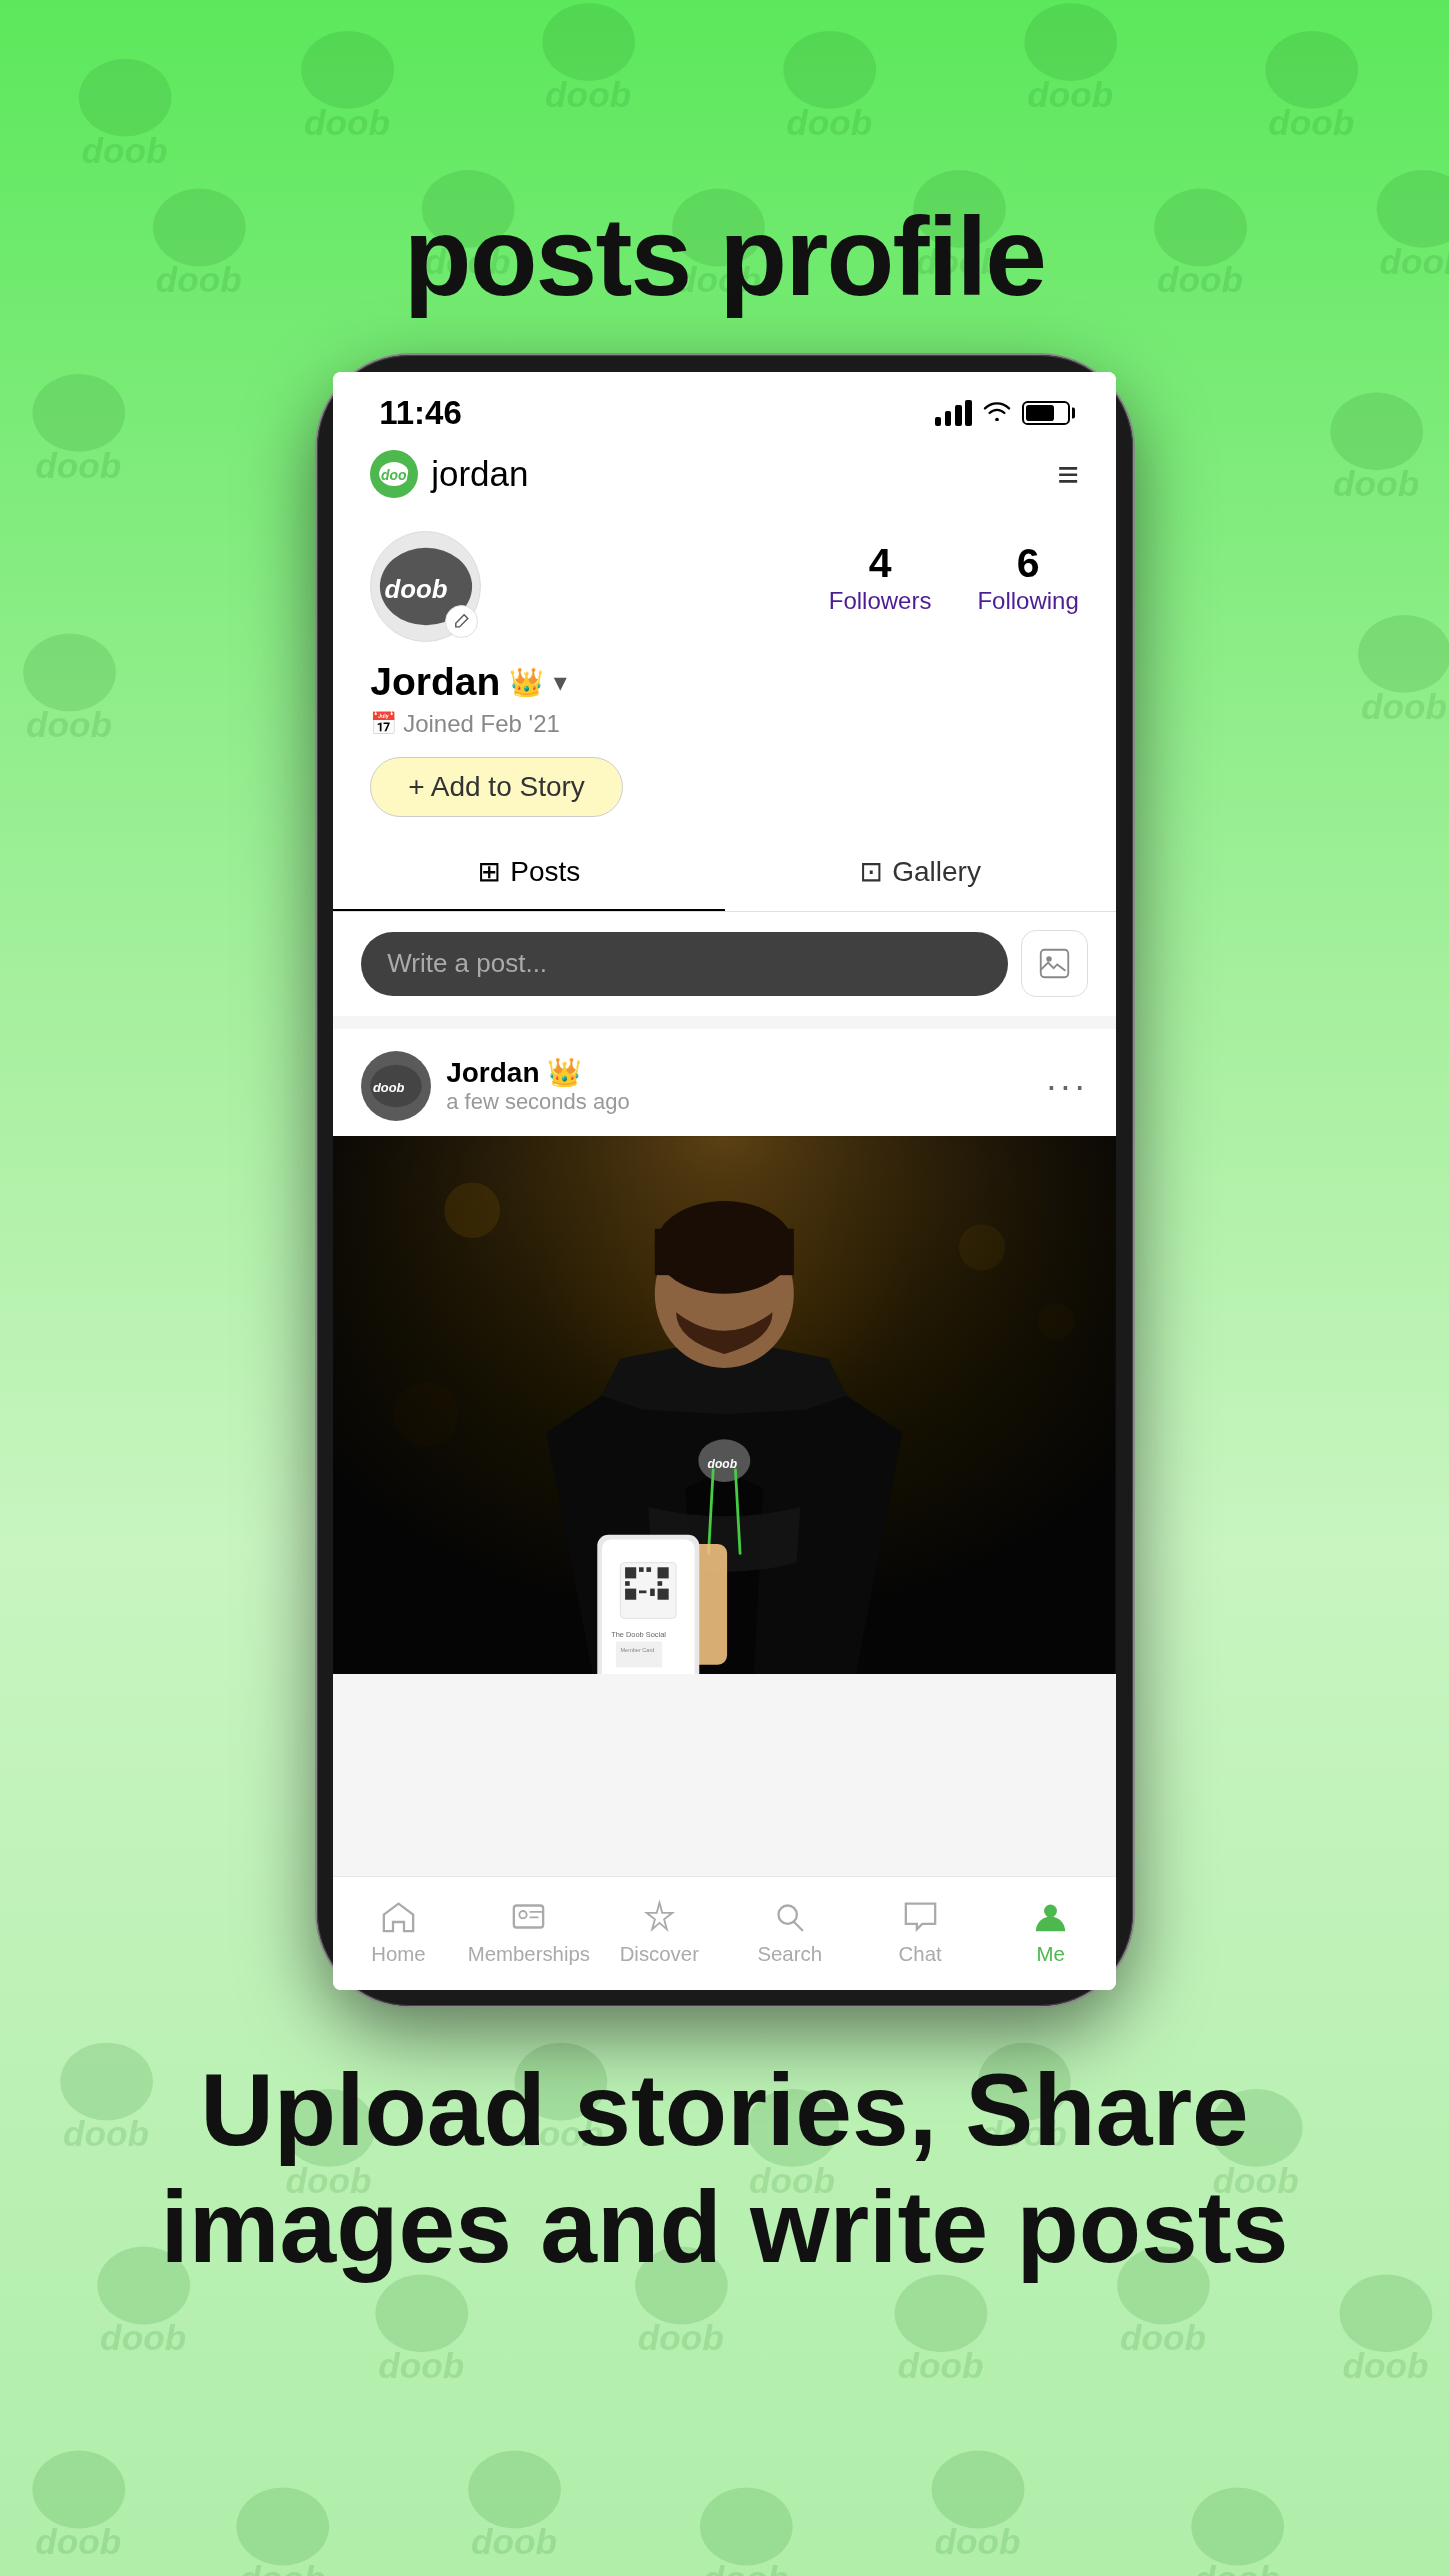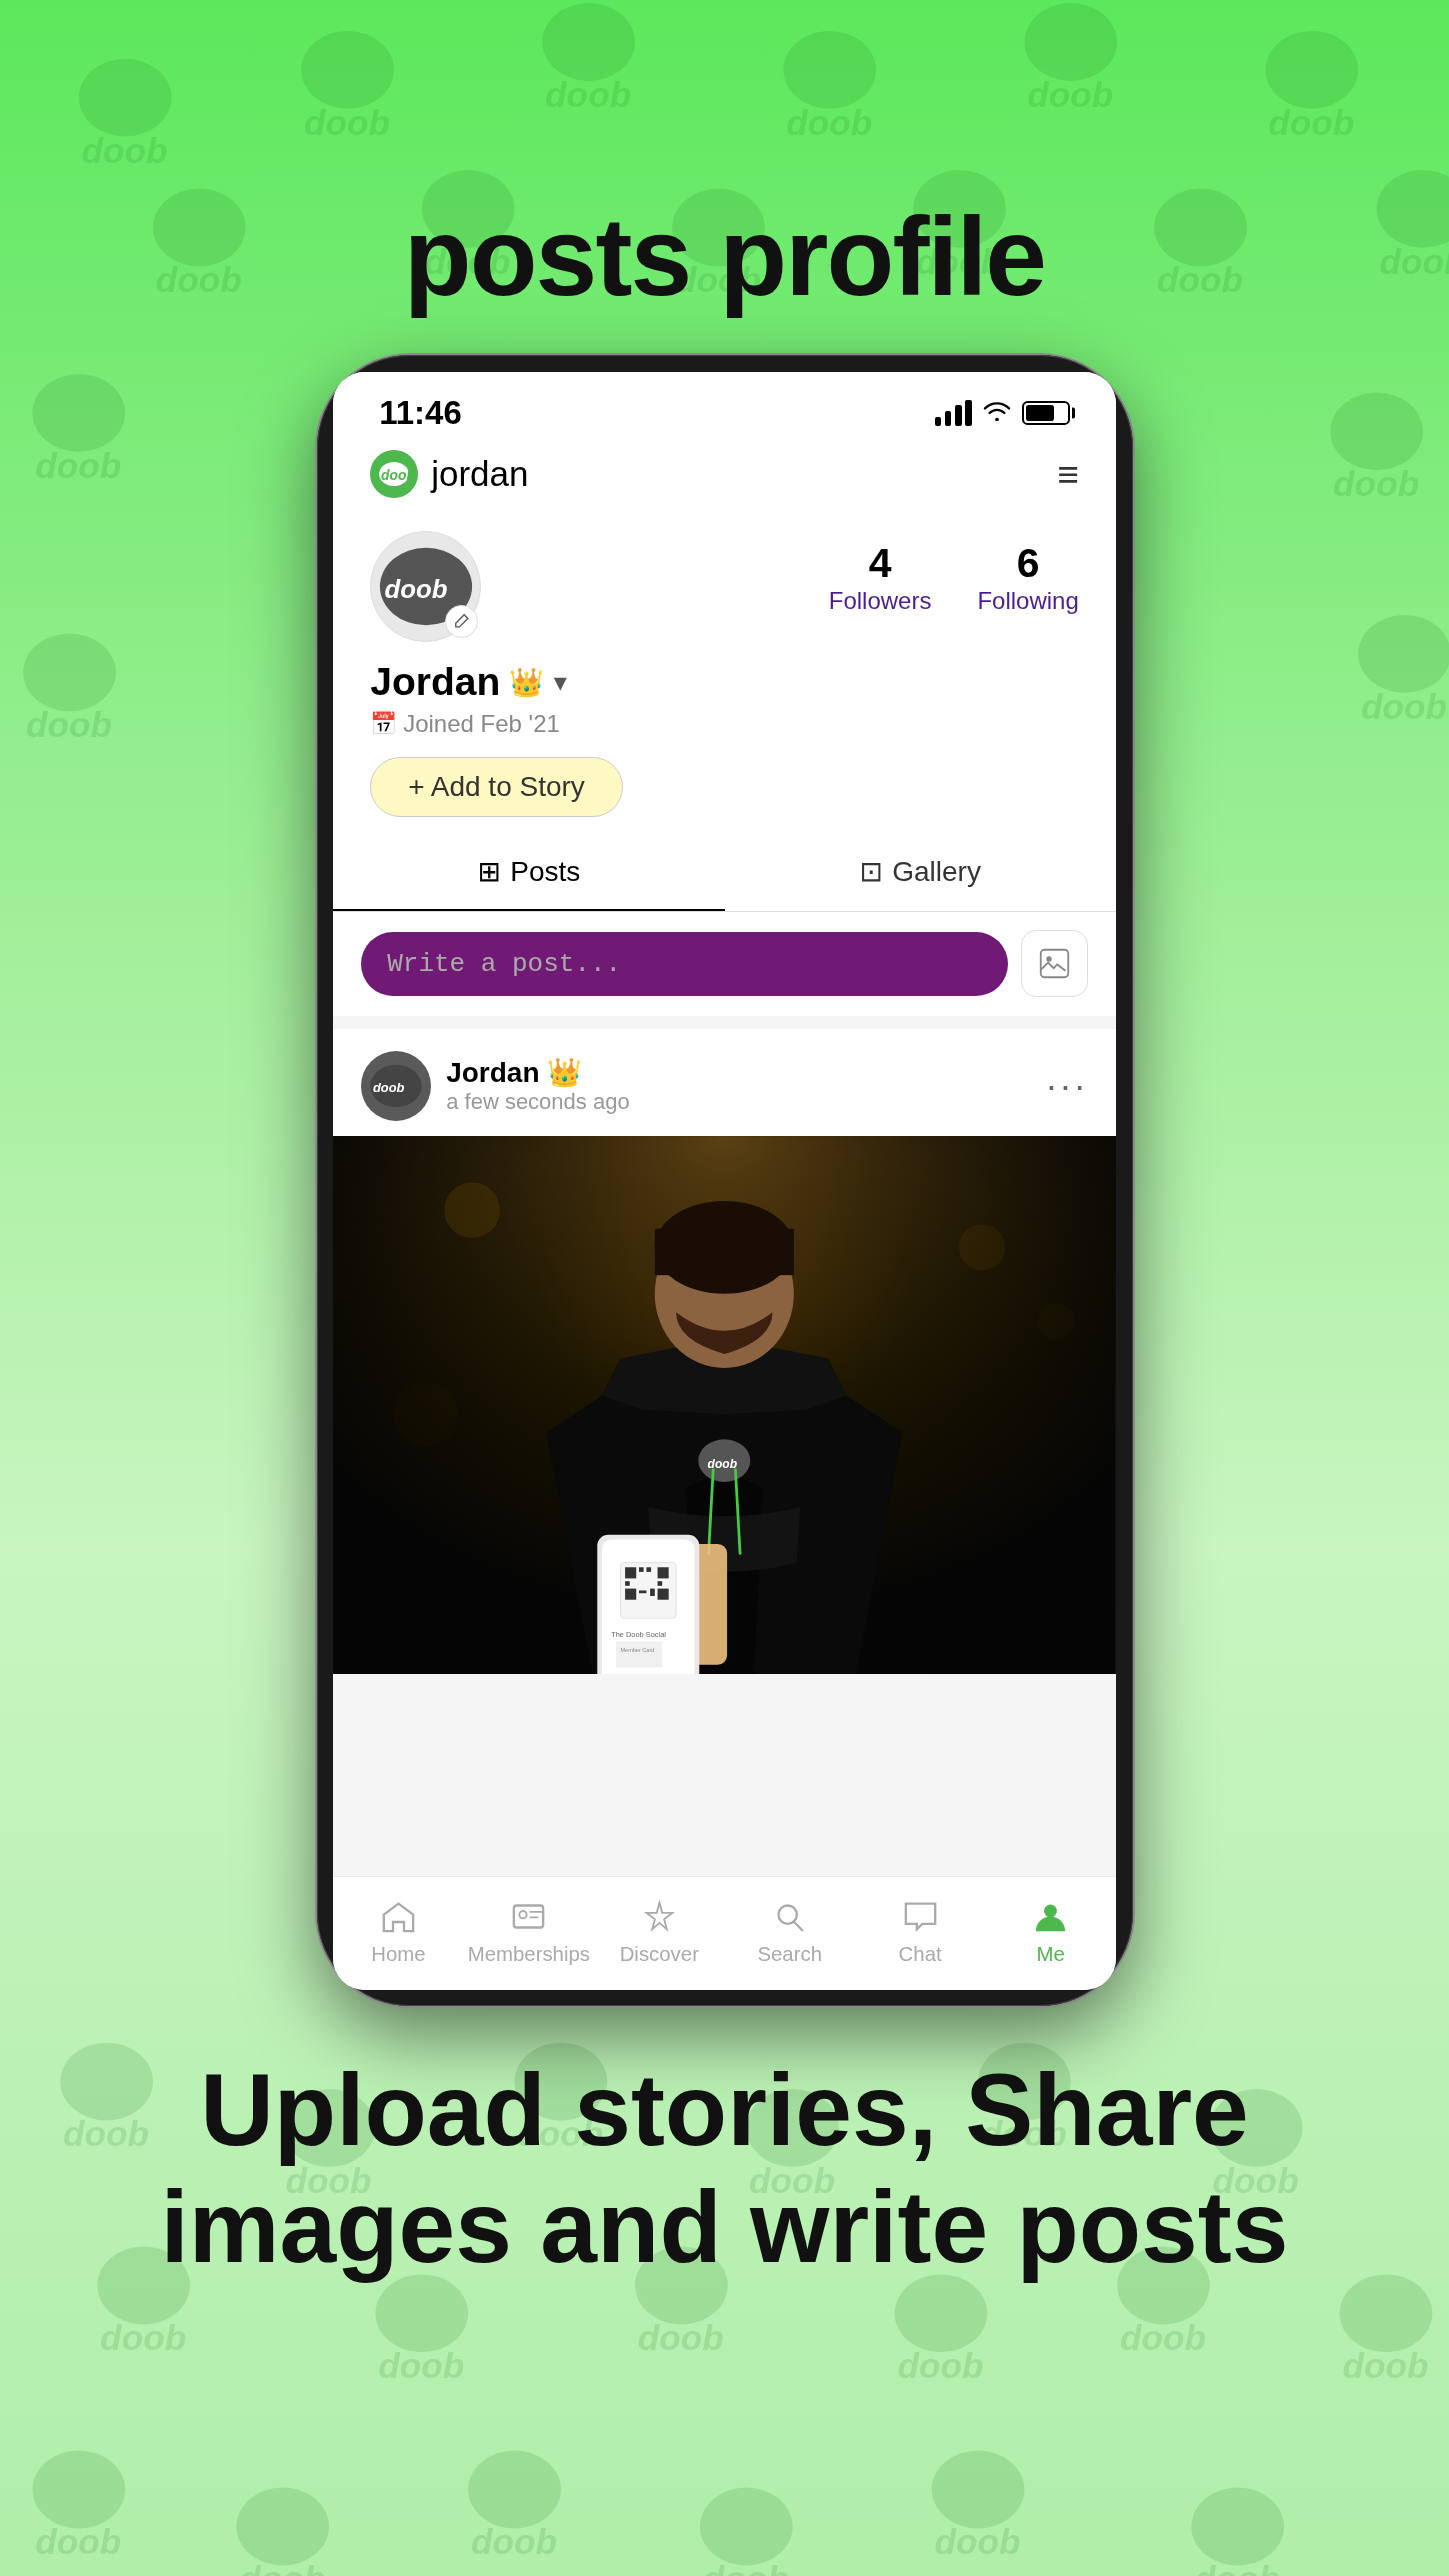--- a/index.html
+++ b/index.html
@@ -58,21 +58,21 @@
         0 0 0 1.9px #888,
         0 28px 74px rgba(0,0,0,0.5),
         inset 0 0 0 0.9px #444;
       position: relative;
     }
 
     .phone-screen {
       width: 100%;
       height: 100%;
       background: #fff;
-      border-radius: 32px;
+      border-radius: 8px;
       overflow: hidden;
       position: relative;
       display: flex;
       flex-direction: column;
     }
 
     
     .status-bar {
       display: flex;
       justify-content: space-between;
@@ -337,26 +337,25 @@
       display: flex;
       align-items: center;
       gap: 13px;
       padding: 18.5px 28px;
       background: #fff;
       margin-bottom: 13px;
     }
 
     .write-post-input {
       flex: 1;
-      background: #701a75;
+      background: #404040;
       border-radius: 46px;
       padding: 16.7px 26px;
       font-size: 26px;
       color: #aaa;
-      font-family: Liberation Mono, monospace;
     }
 
     .gallery-btn {
       width: 67px;
       height: 67px;
       border: 1.9px solid #ddd;
       border-radius: 15px;
       display: flex;
       align-items: center;
       justify-content: center;

